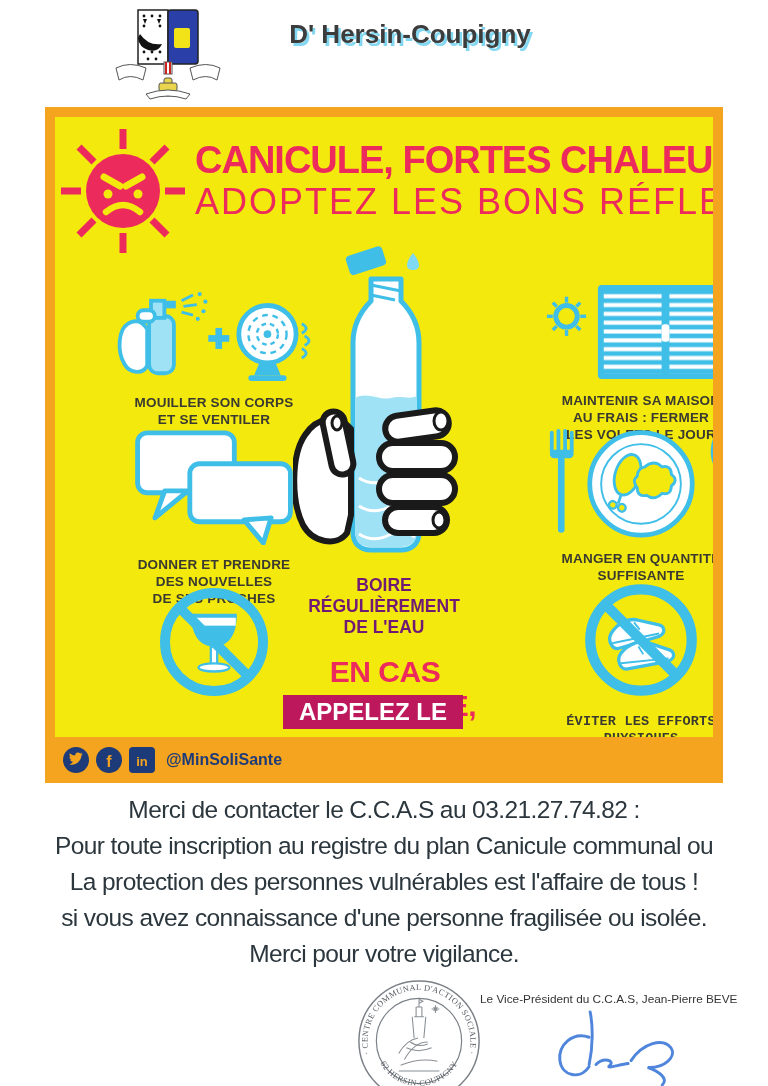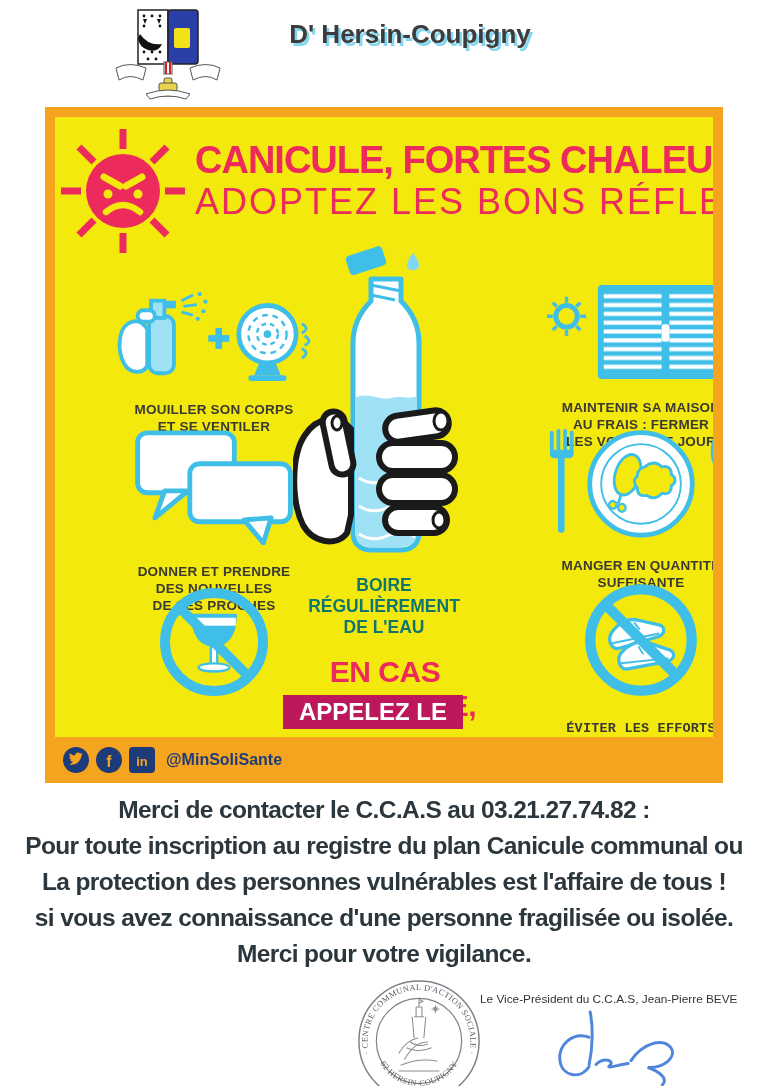--- a/index.html
+++ b/index.html
@@ -13,44 +13,44 @@
 
   
   .poster{left:45px;top:107px;width:678px;height:676px;background:#F5A41F;}
   .poster-inner{position:absolute;left:10px;top:10px;width:658px;height:620px;background:#F4E90D;overflow:hidden;}
   .angry-sun{left:2px;top:8px;}
   .titles{left:140px;top:22px;width:515px;color:#EC2A5C;}
   .t1{font-size:38px;font-weight:800;letter-spacing:-1px;line-height:42px;white-space:nowrap;}
   .t2{font-size:36px;font-weight:400;letter-spacing:2px;line-height:42px;white-space:nowrap;}
 
   .tip{position:absolute;text-align:center;}
-  .tip-label{margin-top:14px;font-size:13.5px;font-weight:700;color:#3A3A30;line-height:17px;letter-spacing:.2px;}
+  .tip-label{margin-top:7px;font-size:13.5px;font-weight:700;color:#3A3A30;line-height:17px;letter-spacing:.2px;}
   .tip-l1{left:8px;top:158px;width:222px;}
   .tip-l2{left:8px;top:294px;width:222px;}
   .tip-l3{left:8px;top:450px;width:222px;}
   .tip-r1{left:440px;top:150px;width:212px;}
   .tip-r2{left:440px;top:294px;width:212px;}
   .tip-r3{left:440px;top:446px;width:212px;font-family:Liberation Mono, monospace;}
 
   .bottle{left:238px;top:126px;}
-  .center-cap{left:219px;top:458px;width:220px;text-align:center;font-size:17.5px;font-weight:700;color:#0f766e;line-height:21px;}
+  .center-cap{left:219px;top:458px;width:220px;text-align:center;font-size:17.5px;font-weight:700;color:#701a75;line-height:21px;}
   .urgence{left:180px;top:538px;width:300px;text-align:center;color:#EC2A5C;font-size:30px;font-weight:800;letter-spacing:-.5px;}
   .cta{left:228px;top:578px;width:180px;height:34px;background:#be185d;color:#fff;text-align:center;font-size:24px;font-weight:700;line-height:34px;}
 
   .poster-foot{position:absolute;left:10px;right:10px;bottom:0;height:46px;display:flex;align-items:center;justify-content:space-between;padding:0 8px;}
   .socials{display:flex;align-items:center;gap:7px;}
   .handle{font-size:16px;font-weight:700;color:#1D3B78;margin-left:4px;}
   .ministry{display:flex;align-items:center;gap:7px;}
   .gov-block{width:50px;text-align:center;}
   .gov-motto{font-size:4px;color:#1D3B78;line-height:5px;}
   .gov-rep{font-size:4.5px;font-weight:700;color:#1D3B78;line-height:6px;}
   .ministry-label{font-size:9.5px;font-weight:700;color:#1D3B78;line-height:11px;}
 
   
-  .contact{left:0;top:792px;width:768px;text-align:center;font-weight:700;color:#2B363D;font-size:24.5px;line-height:36px;letter-spacing:-.6px;}
+  .contact{left:0;top:792px;width:768px;text-align:center;font-weight:400;color:#2B363D;font-size:24.5px;line-height:36px;letter-spacing:-.6px;}
   .contact .last{margin-top:0;}
 
   
   .stamp{left:356px;top:978px;}
   .signer{left:480px;top:992px;width:285px;font-size:11.8px;color:#333;white-space:nowrap;}
   .sig{left:533px;top:1008px;}
 </style>
 </head>
 <body>
 

